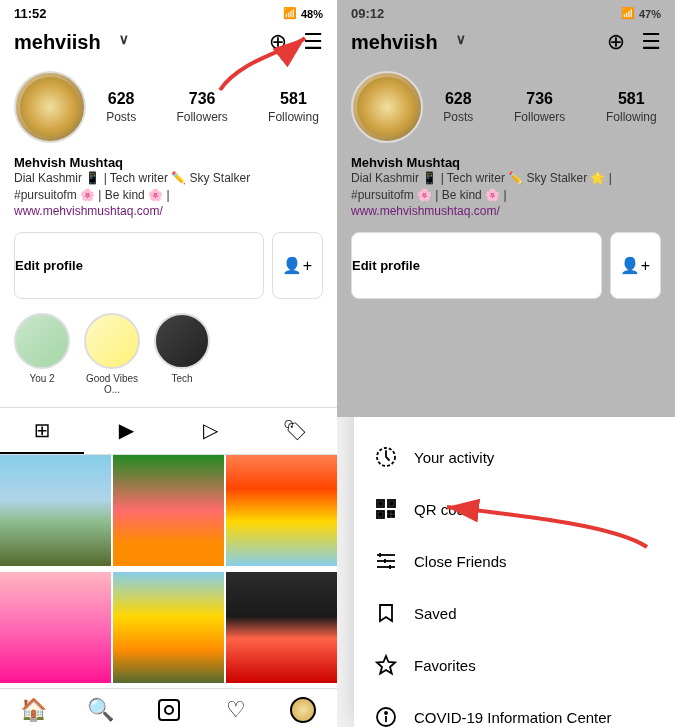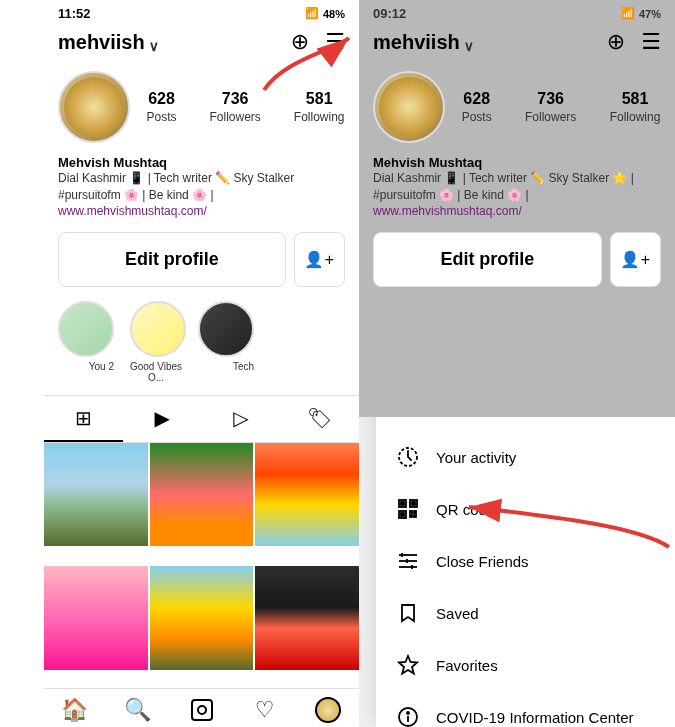--- a/index.html
+++ b/index.html
@@ -14,21 +14,20 @@
 
     
     .left-panel {
       width: 337px;
       height: 727px;
       background: #fff;
       display: flex;
       flex-direction: column;
       overflow: hidden;
       position: relative;
-      margin-left: 44px;
     }
 
     .status-bar {
       display: flex;
       justify-content: space-between;
       align-items: center;
       padding: 6px 14px 4px;
       font-size: 12px;
       font-weight: 600;
     }
@@ -36,22 +35,22 @@
     .status-icons { display: flex; gap: 4px; align-items: center; font-size: 11px; }
 
     .header {
       display: flex;
       align-items: center;
       justify-content: space-between;
       padding: 4px 14px 8px;
     }
     .username-area {
       display: flex;
-      align-items: flex-end;
-      gap: 4px;
+      align-items: flex-start;
+      gap: 18px;
       font-size: 20px;
       font-weight: 700;
     }
     .chevron-down { font-size: 14px; color: #333; }
     .header-icons { display: flex; gap: 16px; align-items: center; }
     .header-icon { font-size: 22px; cursor: pointer; }
 
     .profile-section {
       display: flex;
       align-items: center;
@@ -100,45 +99,45 @@
     .action-buttons {
       display: flex;
       padding: 6px 14px;
       gap: 8px;
     }
     .edit-profile-btn {
       flex: 1;
       border: 1px solid #ddd;
       background: #fff;
       border-radius: 8px;
-      padding: 16px 0;
-      font-size: 18px;
+      padding: 25px 0;
+      font-size: 13px;
       font-weight: 600;
       cursor: pointer;
-      text-align: center;
+      text-align: left;
     }
     .add-friend-btn {
       border: 1px solid #ddd;
       background: #fff;
       border-radius: 8px;
       padding: 7px 10px;
       font-size: 16px;
       cursor: pointer;
     }
 
     .highlights-row {
       display: flex;
       gap: 12px;
       padding: 8px 14px;
       overflow-x: hidden;
     }
     .highlight-item {
       display: flex;
       flex-direction: column;
-      align-items: flex-end;
+      align-items: center;
       gap: 4px;
     }
     .highlight-circle {
       width: 56px;
       height: 56px;
       border-radius: 50%;
       border: 2px solid #ddd;
       background: #f0f0f0;
       display: flex;
       align-items: center;

